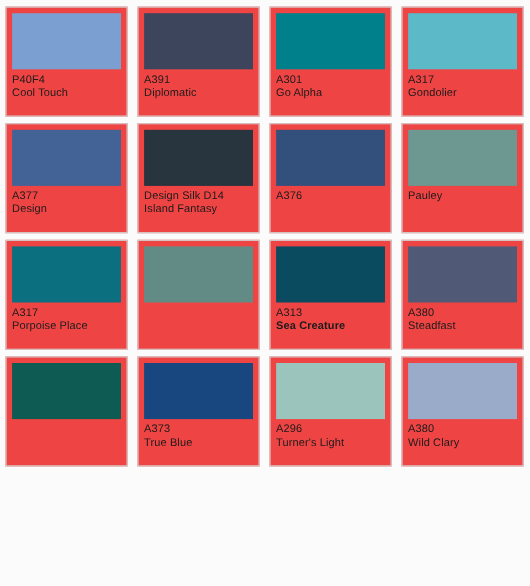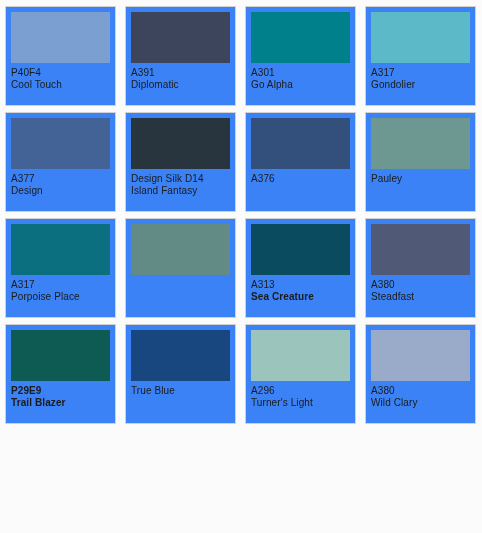--- a/index.html
+++ b/index.html
@@ -18,21 +18,21 @@
     display: grid;
     grid-template-columns: repeat(4, 111px);
     grid-auto-rows: 100px;
     column-gap: 9px;
     row-gap: 6px;
     padding: 6px 5px 0 5px;
     box-sizing: border-box;
   }
 
   .swatch-card {
-    background: #3b82f6;
+    background: #ef4444;
     border: 1px solid #d2d2d2;
     box-sizing: border-box;
     padding: 5px 5px 4px 5px;
     display: flex;
     flex-direction: column;
   }
 
   .swatch-color {
     width: 100%;
     height: 51px;
@@ -137,28 +137,25 @@
     </div>
     <div class="swatch-card">
       <div class="swatch-color" style="background-color: rgb(80, 90, 119);"></div>
       <div class="swatch-label">
         <span class="swatch-code">A380</span>
         <span class="swatch-name">Steadfast</span>
       </div>
     </div>
     <div class="swatch-card is-bold-all">
       <div class="swatch-color" style="background-color: rgb(13, 91, 82);"></div>
-      <div class="swatch-label">
-        <span class="swatch-code">P29E9</span>
-        <span class="swatch-name">Trail Blazer</span>
-      </div>
     </div>
     <div class="swatch-card">
       <div class="swatch-color" style="background-color: rgb(24, 70, 127);"></div>
       <div class="swatch-label">
+        <span class="swatch-code">A373</span>
         <span class="swatch-name">True Blue</span>
       </div>
     </div>
     <div class="swatch-card">
       <div class="swatch-color" style="background-color: rgb(154, 196, 188);"></div>
       <div class="swatch-label">
         <span class="swatch-code">A296</span>
         <span class="swatch-name">Turner's Light</span>
       </div>
     </div>

